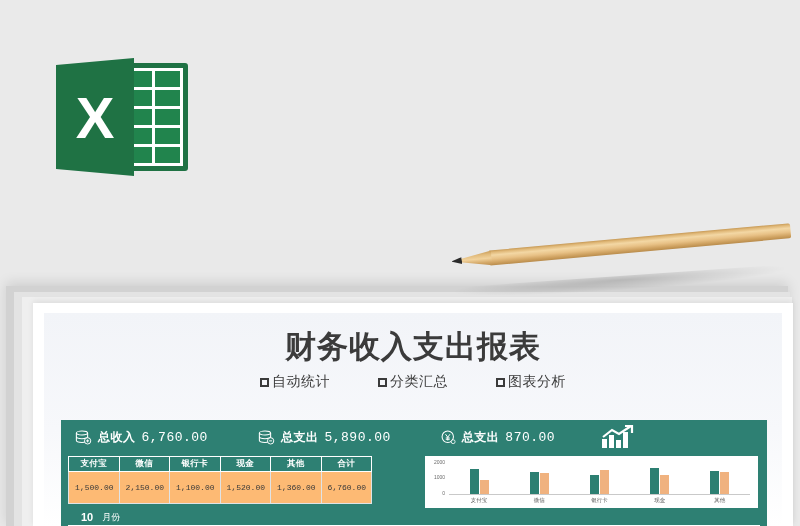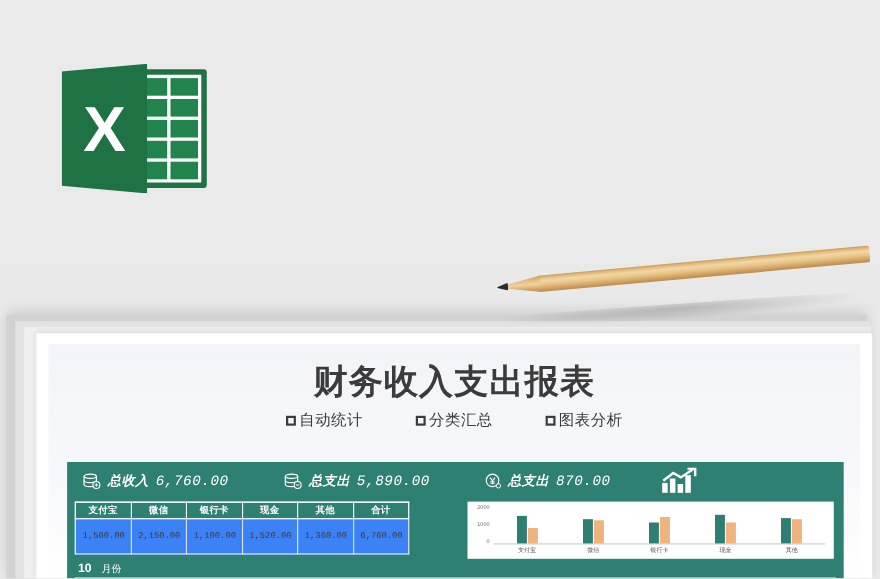--- a/index.html
+++ b/index.html
@@ -216,21 +216,20 @@
     height: 34px;
     padding-left: 14px;
     color: #ffffff;
     gap: 0;
   }
   .sum-item {
     display: flex;
     align-items: center;
     gap: 6px;
     color: #ffffff;
-    font-style: italic;
   }
   .sum-label { font-size: 12px; font-weight: bold; letter-spacing: 0.5px; }
   .sum-value {
     font-size: 13px;
     font-family: "Liberation Mono", "DejaVu Sans Mono", monospace;
     letter-spacing: 0.5px;
   }
   .db-icon { width: 17px; height: 15px; }
   .yuan-icon { width: 15px; height: 15px; }
   .trend-icon { width: 34px; height: 24px; }
@@ -262,21 +261,21 @@
   table.acct th {
     background: #2e8073;
     color: #ffffff;
     font-size: 8.5px;
     font-weight: bold;
     height: 15px;
     border: 1px solid #ffffff;
     letter-spacing: 0.3px;
   }
   table.acct td {
-    background: #3b82f6;
+    background: #fdba74;
     color: #3a3a3a;
     font-size: 8px;
     height: 15px;
     text-align: right;
     padding-right: 5px;
     border: 1px solid #dfe3e6;
     font-family: "Liberation Mono", "DejaVu Sans Mono", monospace;
   }
 
   
@@ -315,21 +314,21 @@
     display: flex;
     justify-content: space-around;
     font-size: 5.5px;
     color: #555;
   }
   .xlab { width: 24px; text-align: center; }
 
   
   #month-strip {
     position: absolute;
-    left: 4px; top: 90px;
+    left: 14px; top: 90px;
     width: 706px; height: 14px;
     display: flex;
     align-items: center;
     gap: 9px;
     padding-left: 6px;
     color: #ffffff;
   }
   #month-num { font-size: 11px; font-weight: bold; }
   #month-word { font-size: 9px; }
 

